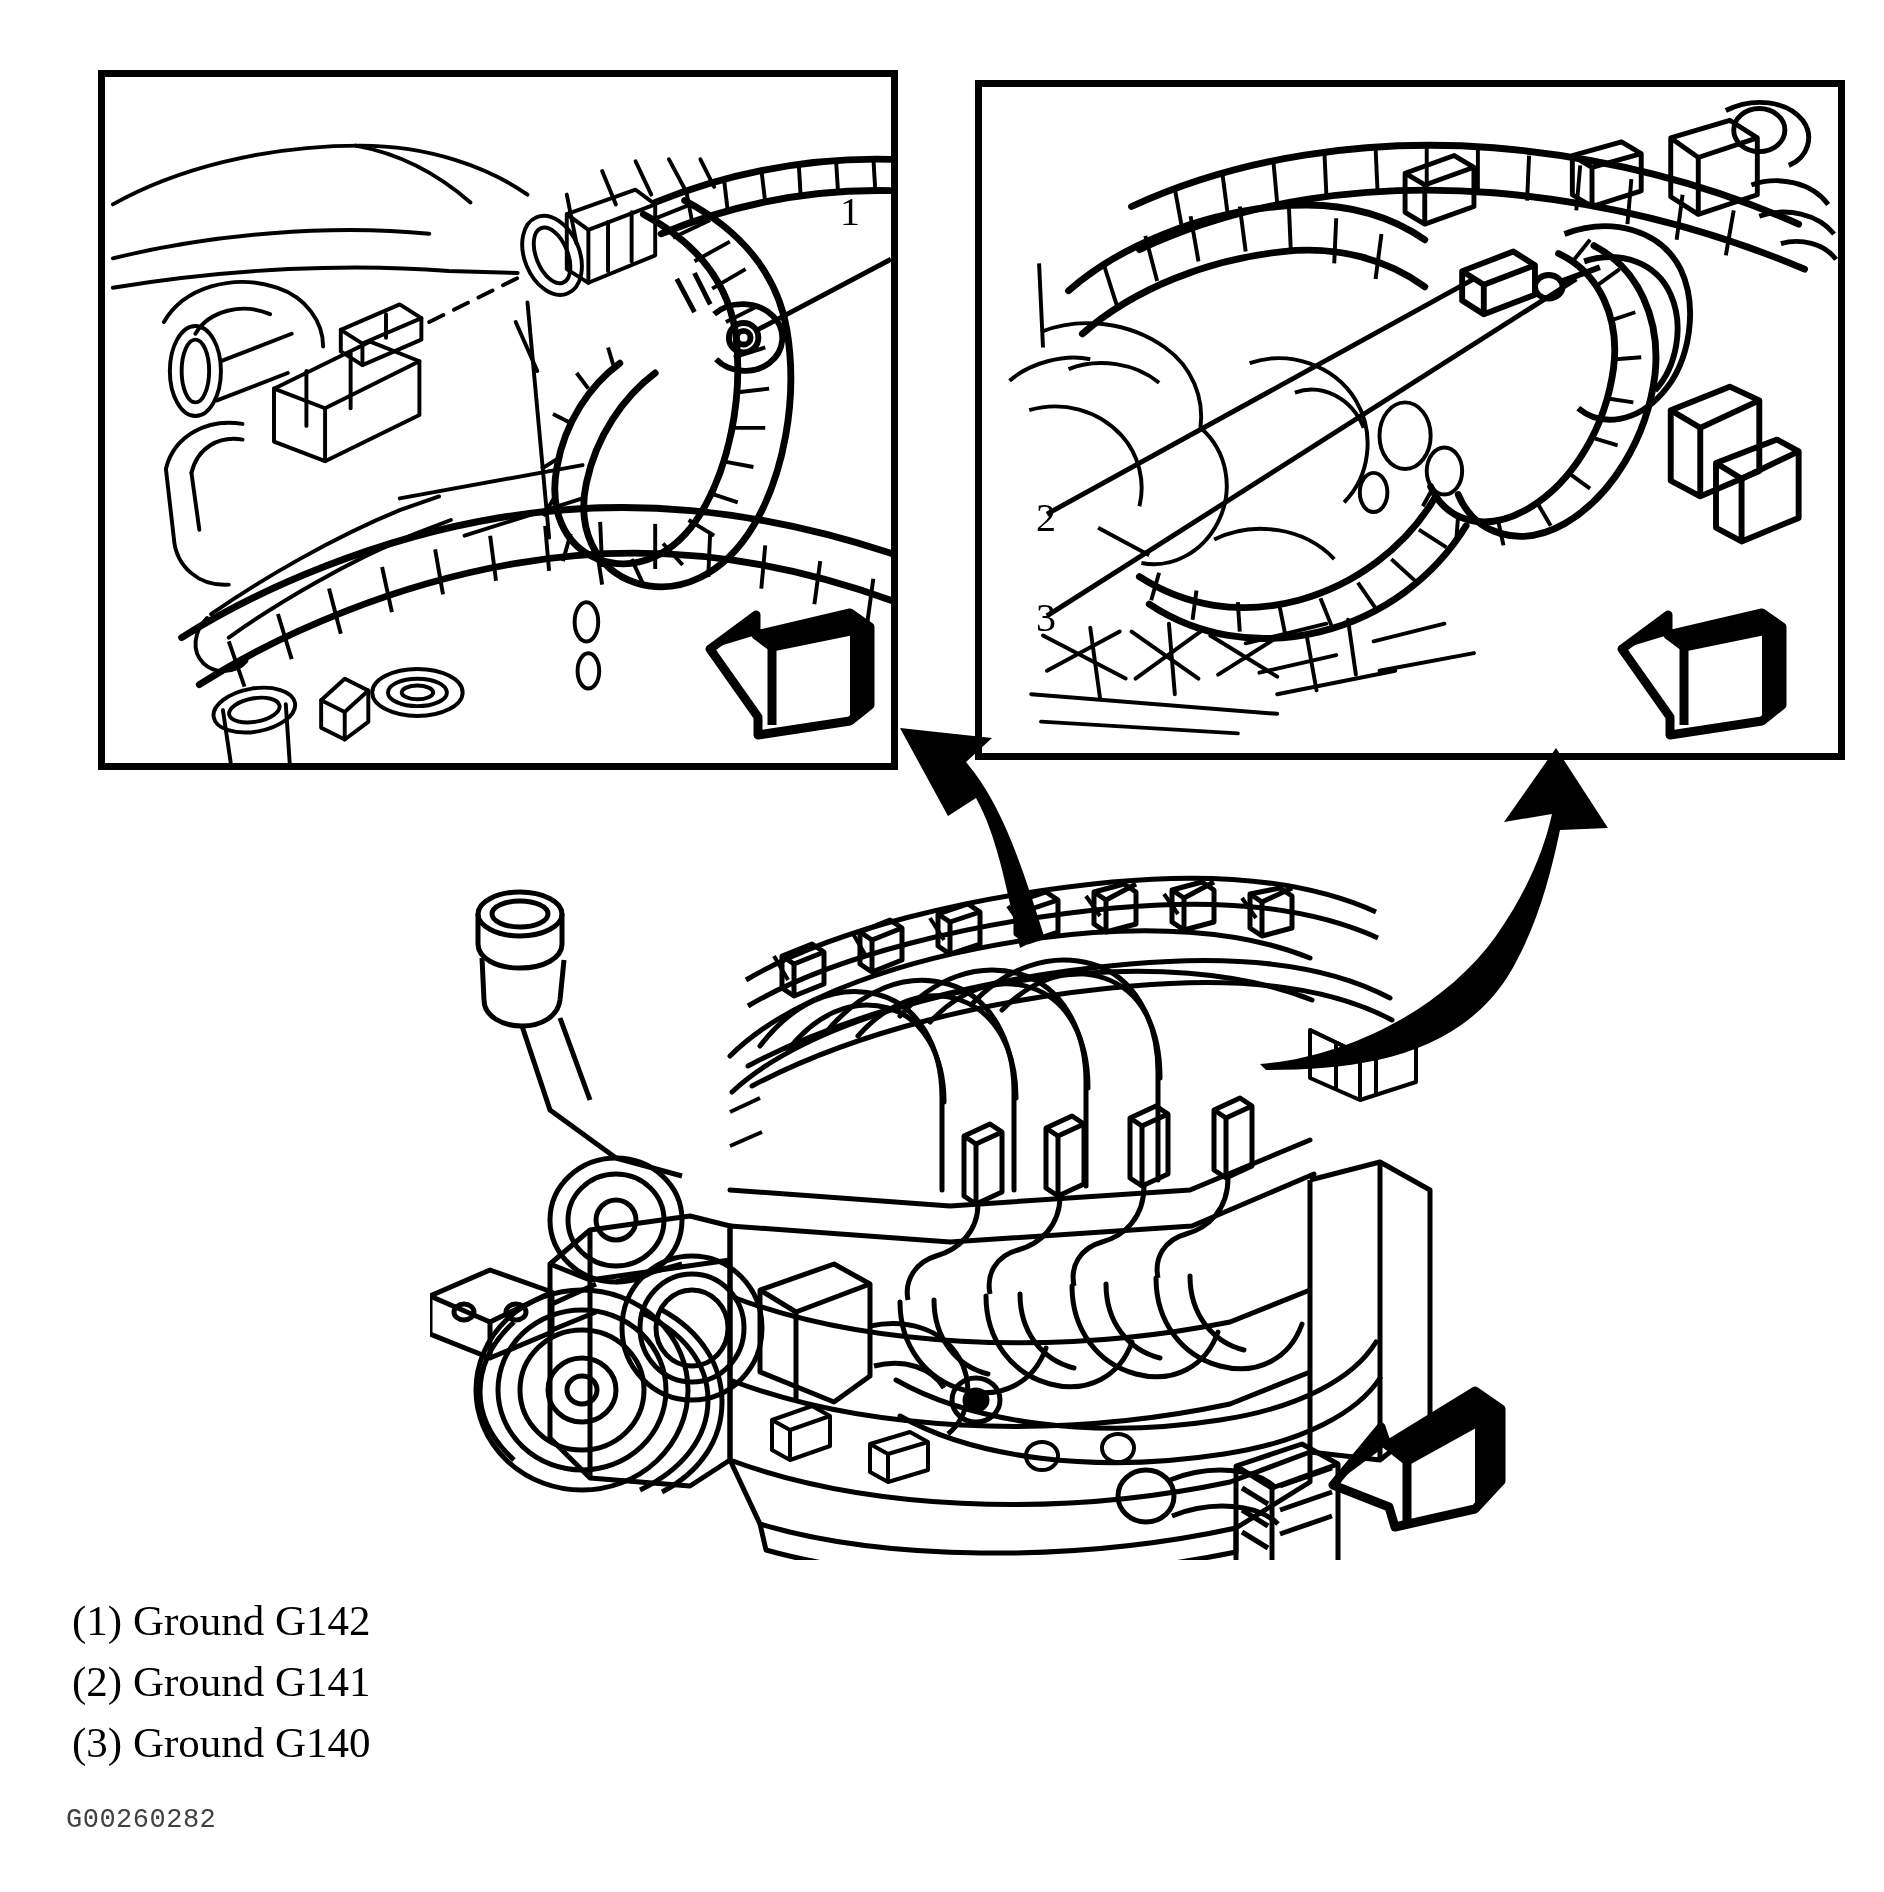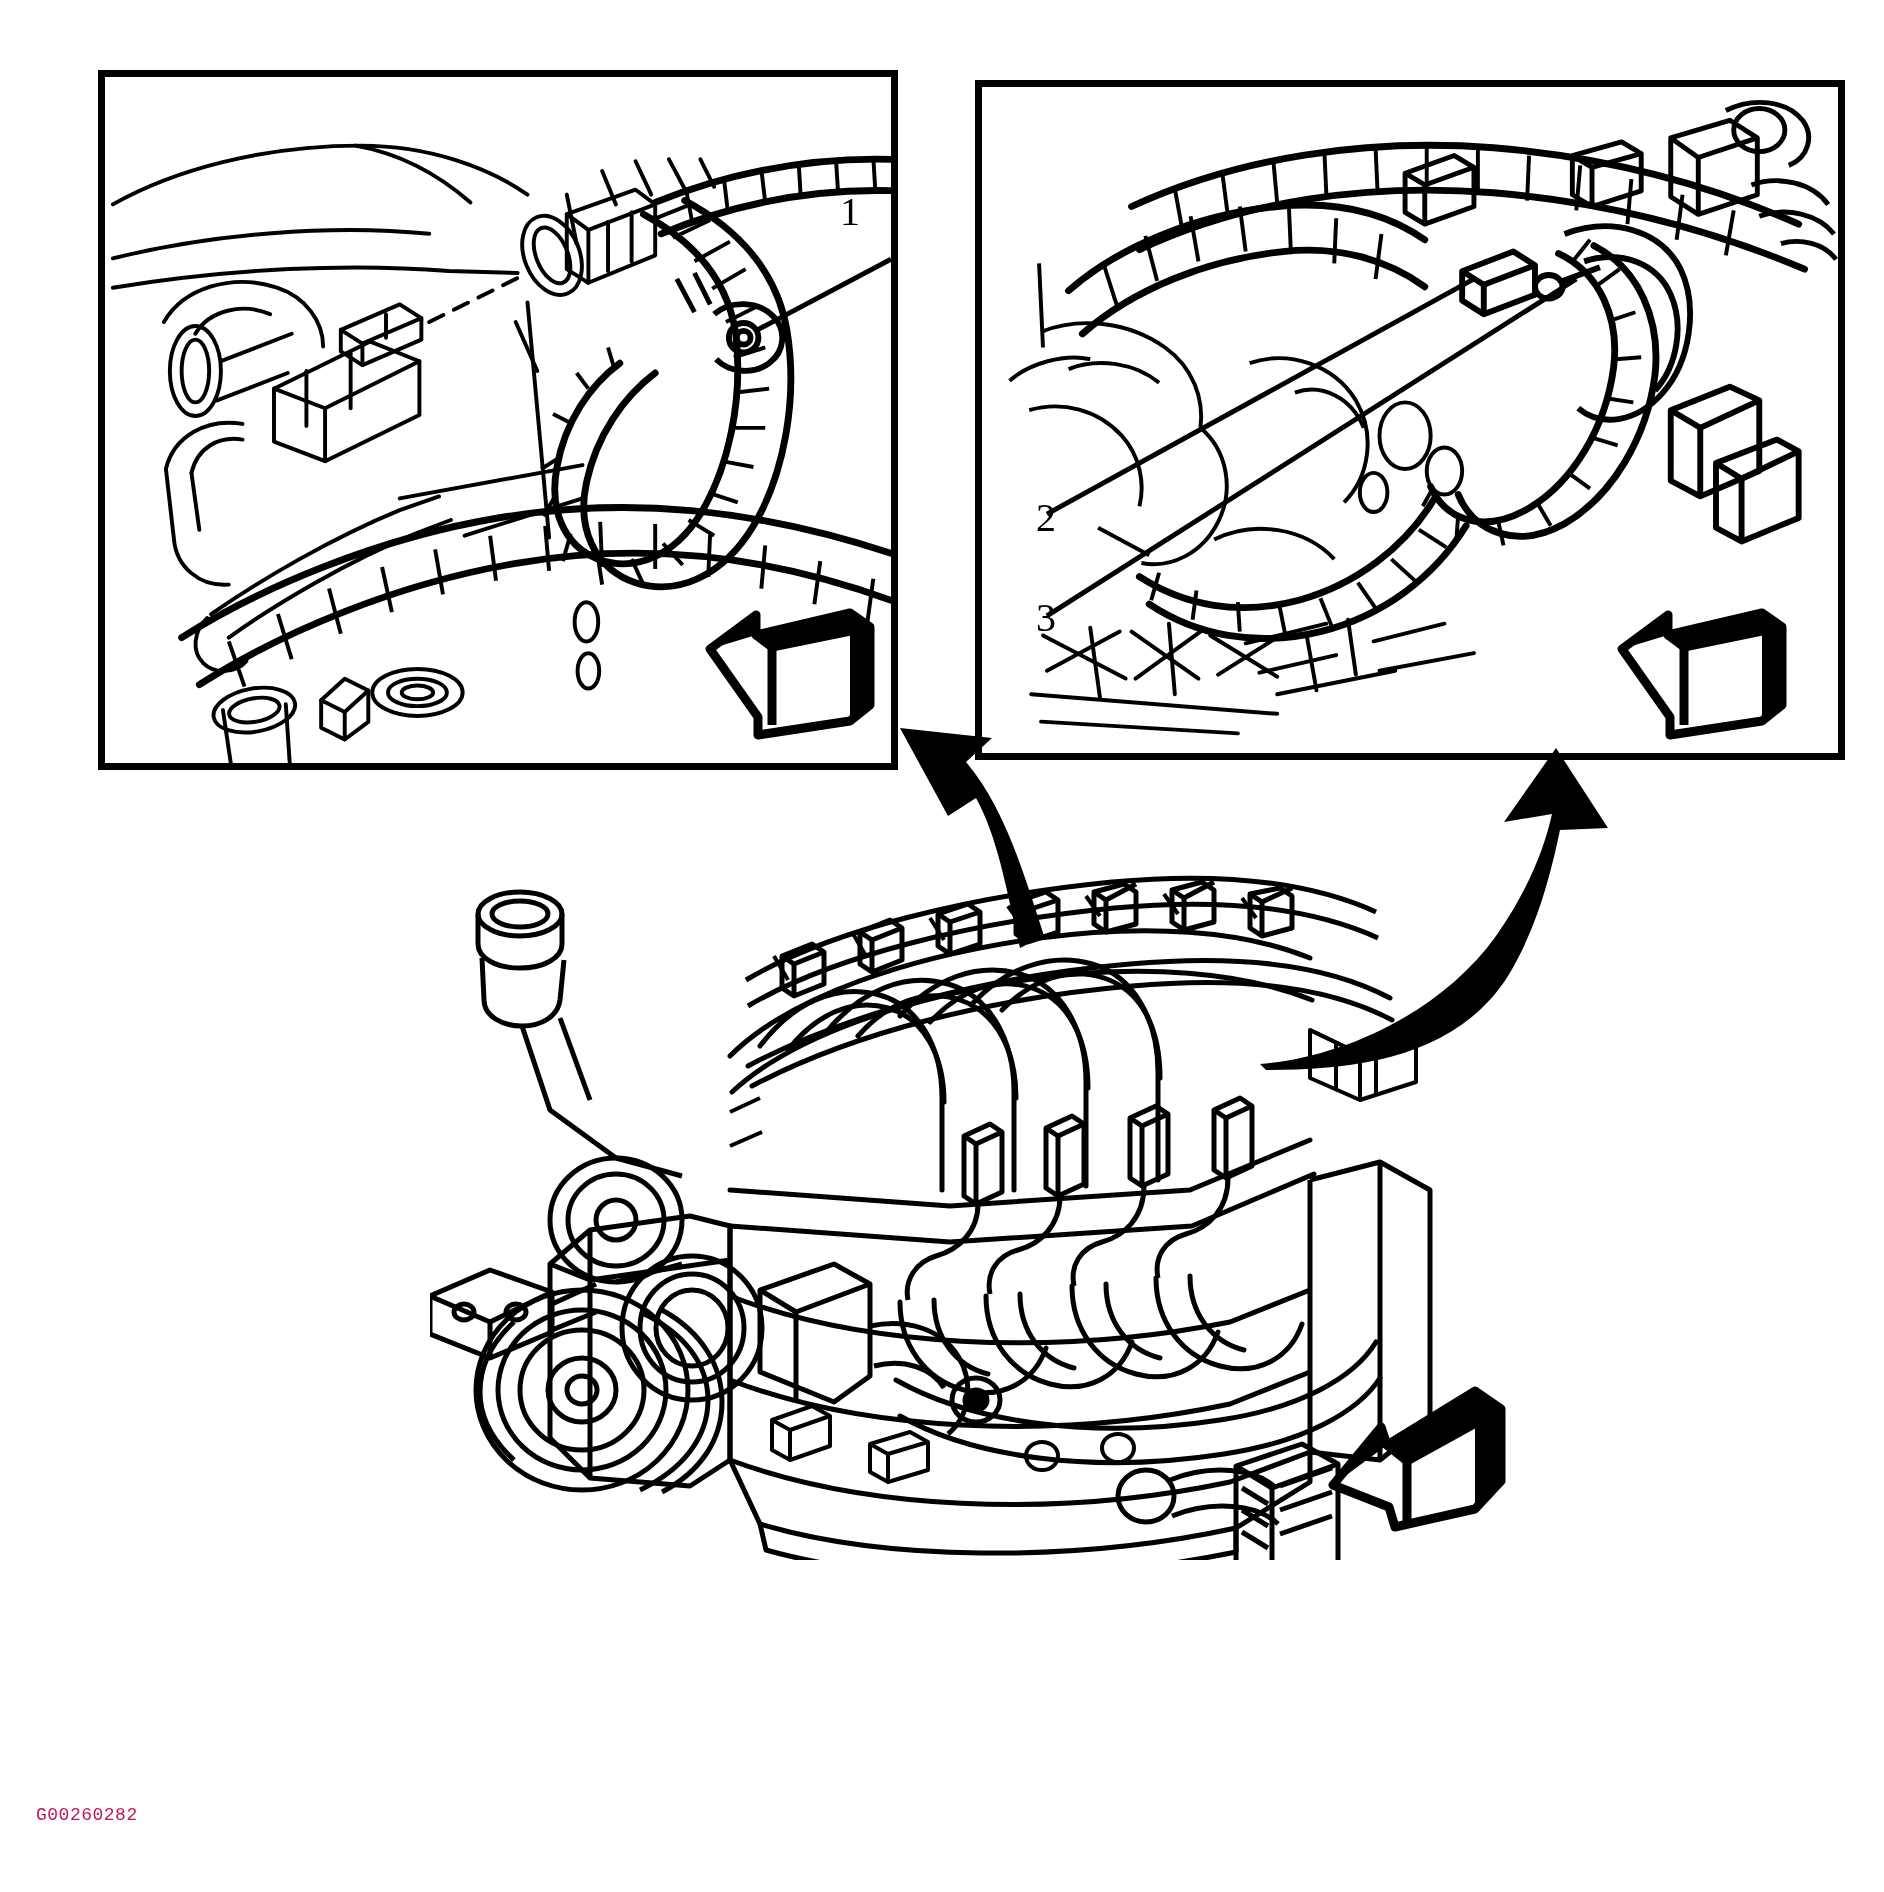--- a/index.html
+++ b/index.html
@@ -84,26 +84,26 @@
     font-family: "Liberation Serif", serif;
     font-size: 43px;
     color: #000000;
     line-height: 1.42;
     white-space: nowrap;
   }
 
   
   #figure-code {
     position: absolute;
-    left: 36px;
+    left: 66px;
     top: 1805px;
     font-family: "Liberation Mono", monospace;
-    font-size: 18px;
+    font-size: 27px;
     letter-spacing: 0.5px;
-    color: #be185d;
+    color: #404040;
   }
 </style>
 </head>
 <body>
 
 <div id="page">
 
   <div class="inset-panel" id="inset-panel-1">
     <svg class="inset-art" viewBox="0 0 800 700" preserveAspectRatio="none">
       <g fill="none" stroke="#000" stroke-width="4" stroke-linecap="round" stroke-linejoin="round">
@@ -651,16 +651,21 @@
           <path d="M436 96 L422 72"></path>
         <path d="M514 80 L500 58"></path>
           <path d="M592 66 L578 46"></path>
         <path d="M670 56 L656 36"></path>
           <path d="M748 54 L734 34"></path>
         <path d="M826 58 L812 38"></path>
       </g>
     </svg>
   </div>
 
+  <div id="legend">
+    <div class="legend-item">(1) Ground G142</div>
+    <div class="legend-item">(2) Ground G141</div>
+    <div class="legend-item">(3) Ground G140</div>
+  </div>
 
   <div id="figure-code">G00260282</div>
 
 </div>
 
 </body></html>

